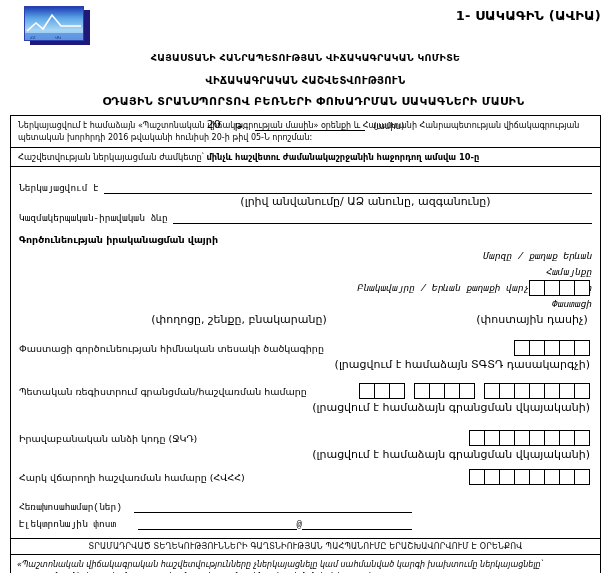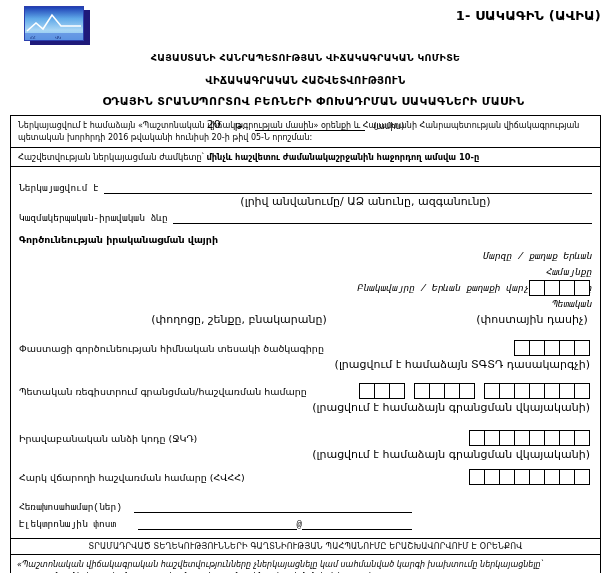--- a/index.html
+++ b/index.html
@@ -266,21 +266,21 @@
       <span class="line" style="margin-right:110px;"></span>
     </div>
 
     <div class="f-row indent italic" style="margin-top:3px;">
       <span class="lbl">Բնակավայրը / Երևան քաղաքի վարչական շրջանը</span>
       <span class="line" style="margin-right:137px;"></span>
     </div>
 
     <div style="position:relative;">
       <div class="f-row indent italic" style="margin-top:3px;">
-        <span class="lbl">Պետական</span>
+        <span class="lbl">Փաստացի</span>
         <span class="line" style="margin-right:137px;"></span>
       </div>
       <div class="boxes" style="position:absolute; right:2px; top:-18px;">
         <span class="bx"></span>
         <span class="bx"></span>
         <span class="bx"></span>
         <span class="bx"></span>
       </div>
     </div>
 

